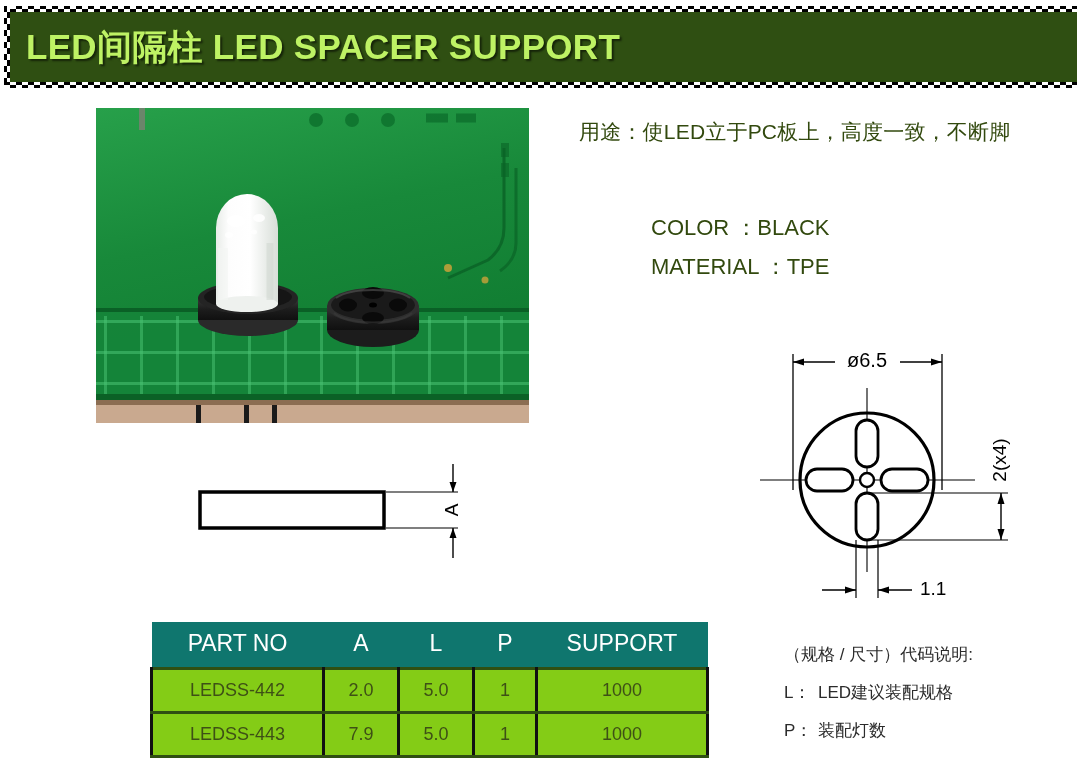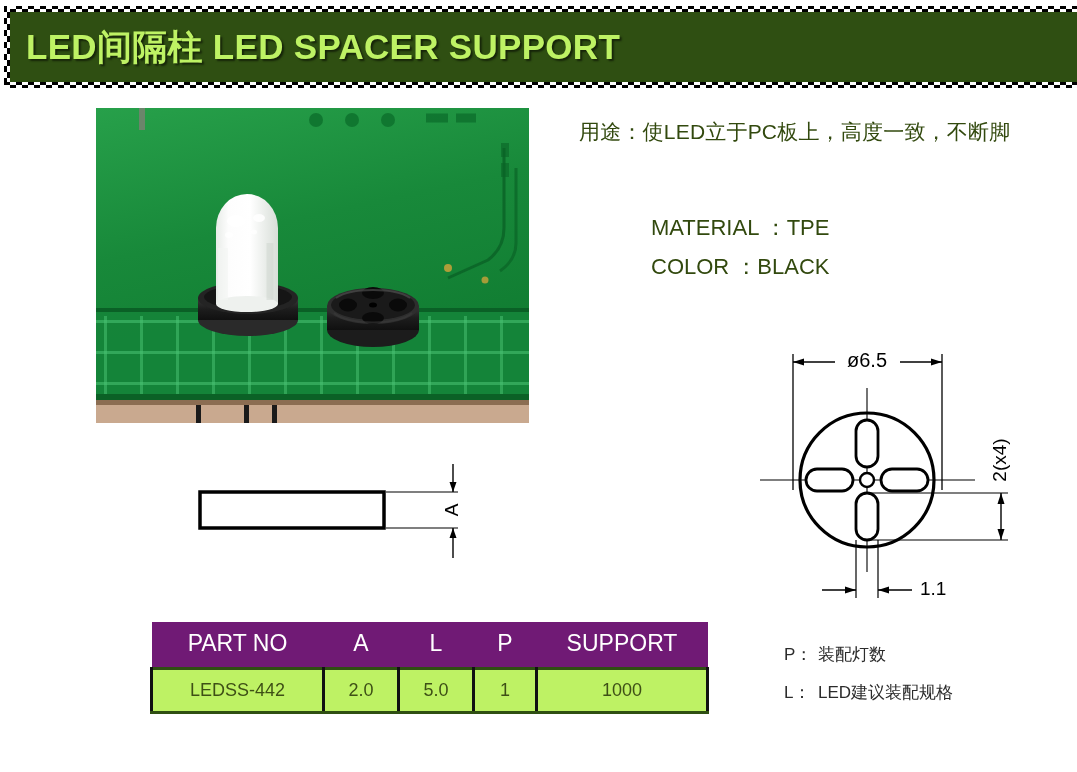--- a/index.html
+++ b/index.html
@@ -125,30 +125,30 @@
   
   #part-table {
     position: absolute;
     left: 150px;
     top: 622px;
     width: 556px;
     border-collapse: collapse;
     table-layout: fixed;
   }
   #part-table th {
-    background: #701a75;
+    background: #0f766e;
     color: #ffffff;
     font-size: 23px;
     font-weight: normal;
     padding: 8px 0 10px;
     text-align: center;
     border: none;
   }
   #part-table td {
-    background: #bef264;
+    background: #84cc16;
     color: #3e5016;
     font-size: 18px;
     text-align: center;
     padding: 10px 0;
     border-left: 3px solid #111;
     border-right: 3px solid #111;
     border-top: 3px solid #2f4f12;
     border-bottom: 3px solid #2f4f12;
   }
   .col-part { width: 172px; }
@@ -279,22 +279,22 @@
 
       <path d="M240 190 A42 15 0 0 1 314 190" fill="none" stroke="#4a4a4a" stroke-width="2" opacity="0.7"></path>
       <path d="M238 205 A42 15 0 0 0 316 205" fill="none" stroke="#3d3d3d" stroke-width="2" opacity="0.55"></path>
     </g>
   </svg>
 </div>
 
 <div id="usage-line">用途：使LED立于PC板上，高度一致，不断脚</div>
 
 <div id="spec-list">
+  <div>COLOR ：BLACK</div>
   <div>MATERIAL ：TPE</div>
-  <div>COLOR ：BLACK</div>
 </div>
 
 <div id="side-view">
   <svg width="300" height="130" viewBox="0 0 300 130">
 
     <rect x="20" y="42" width="184" height="36" fill="#ffffff" stroke="#000" stroke-width="3.5"></rect>
 
     <line x1="206" y1="42" x2="278" y2="42" stroke="#000" stroke-width="1.2"></line>
     <line x1="206" y1="78" x2="278" y2="78" stroke="#000" stroke-width="1.2"></line>
 
@@ -365,23 +365,31 @@
     </tr>
   </thead>
   <tbody>
     <tr>
       <td>LEDSS-442</td>
       <td>2.0</td>
       <td>5.0</td>
       <td>1</td>
       <td>1000</td>
     </tr>
+    <tr>
+      <td>LEDSS-443</td>
+      <td>7.9</td>
+      <td>5.0</td>
+      <td>1</td>
+      <td>1000</td>
+    </tr>
   </tbody>
 </table>
 
 <div id="code-legend">
+  <div class="legend-title">（规格 / 尺寸）代码说明:</div>
+  <div class="legend-row">
+    <span class="code-key">L：</span><span>LED建议装配规格</span>
+  </div>
   <div class="legend-row">
     <span class="code-key">P：</span><span>装配灯数</span>
   </div>
-  <div class="legend-row">
-    <span class="code-key">L：</span><span>LED建议装配规格</span>
-  </div>
 </div>
 
 </body></html>

